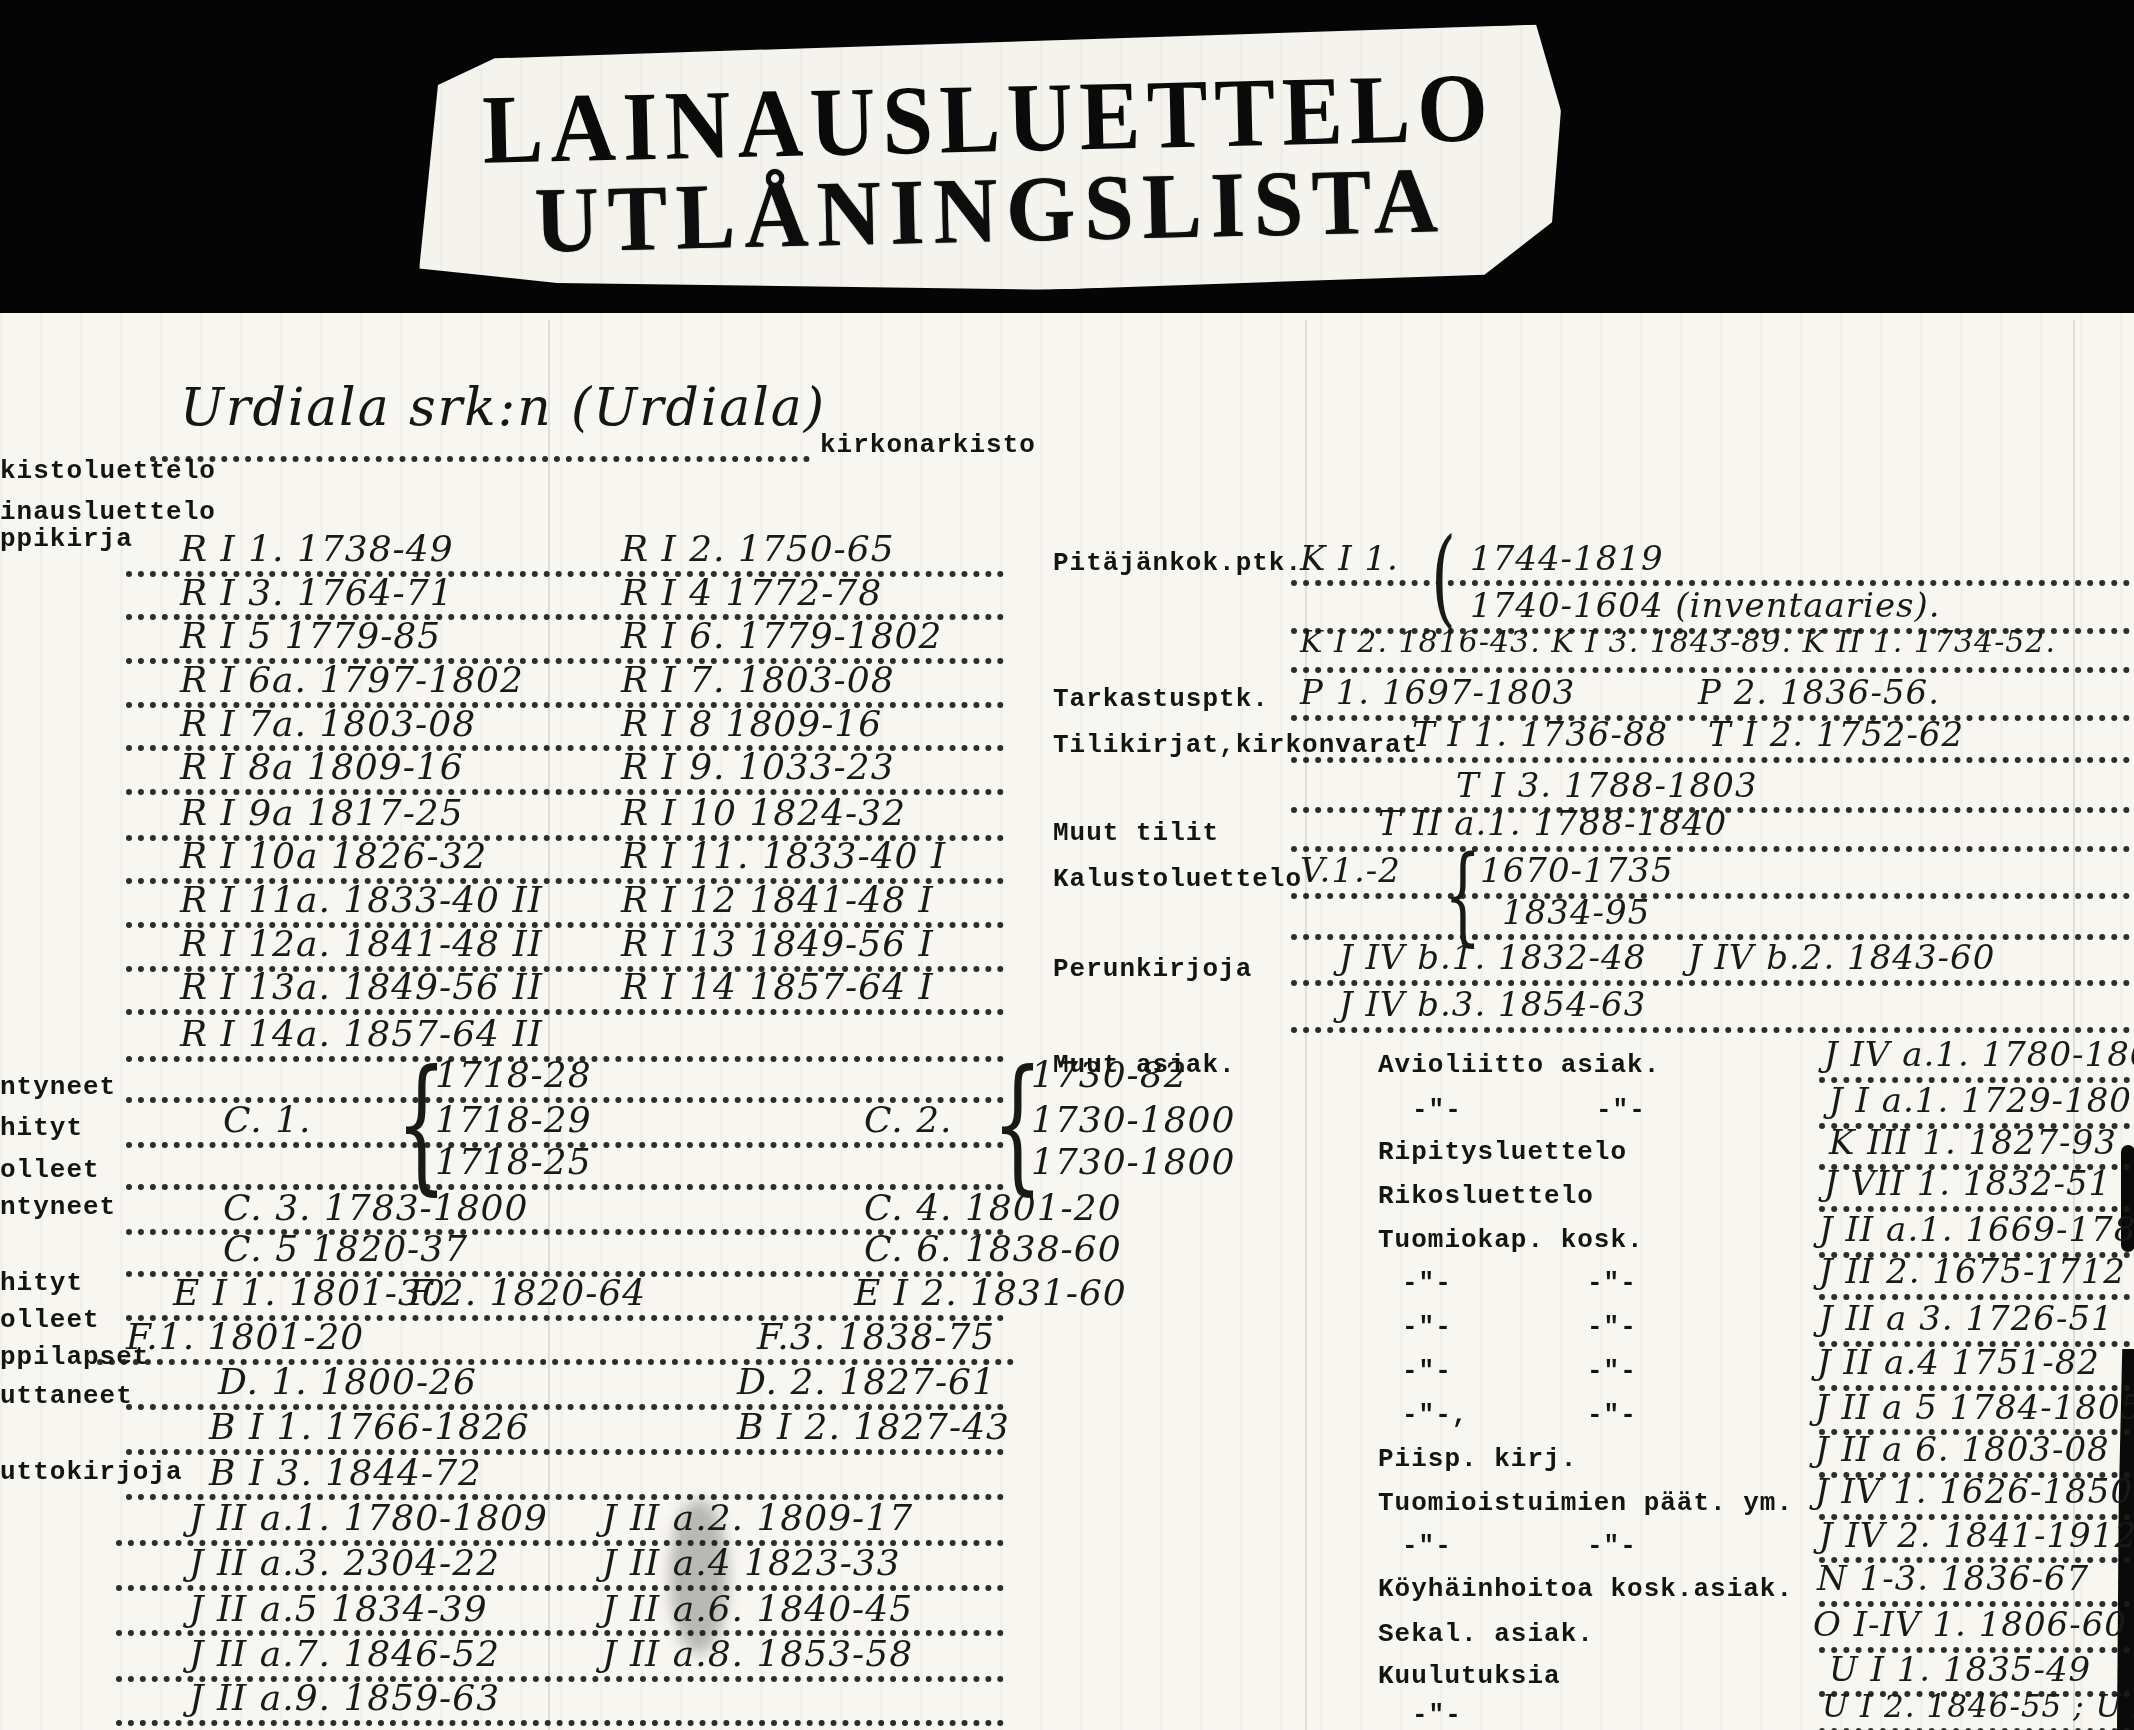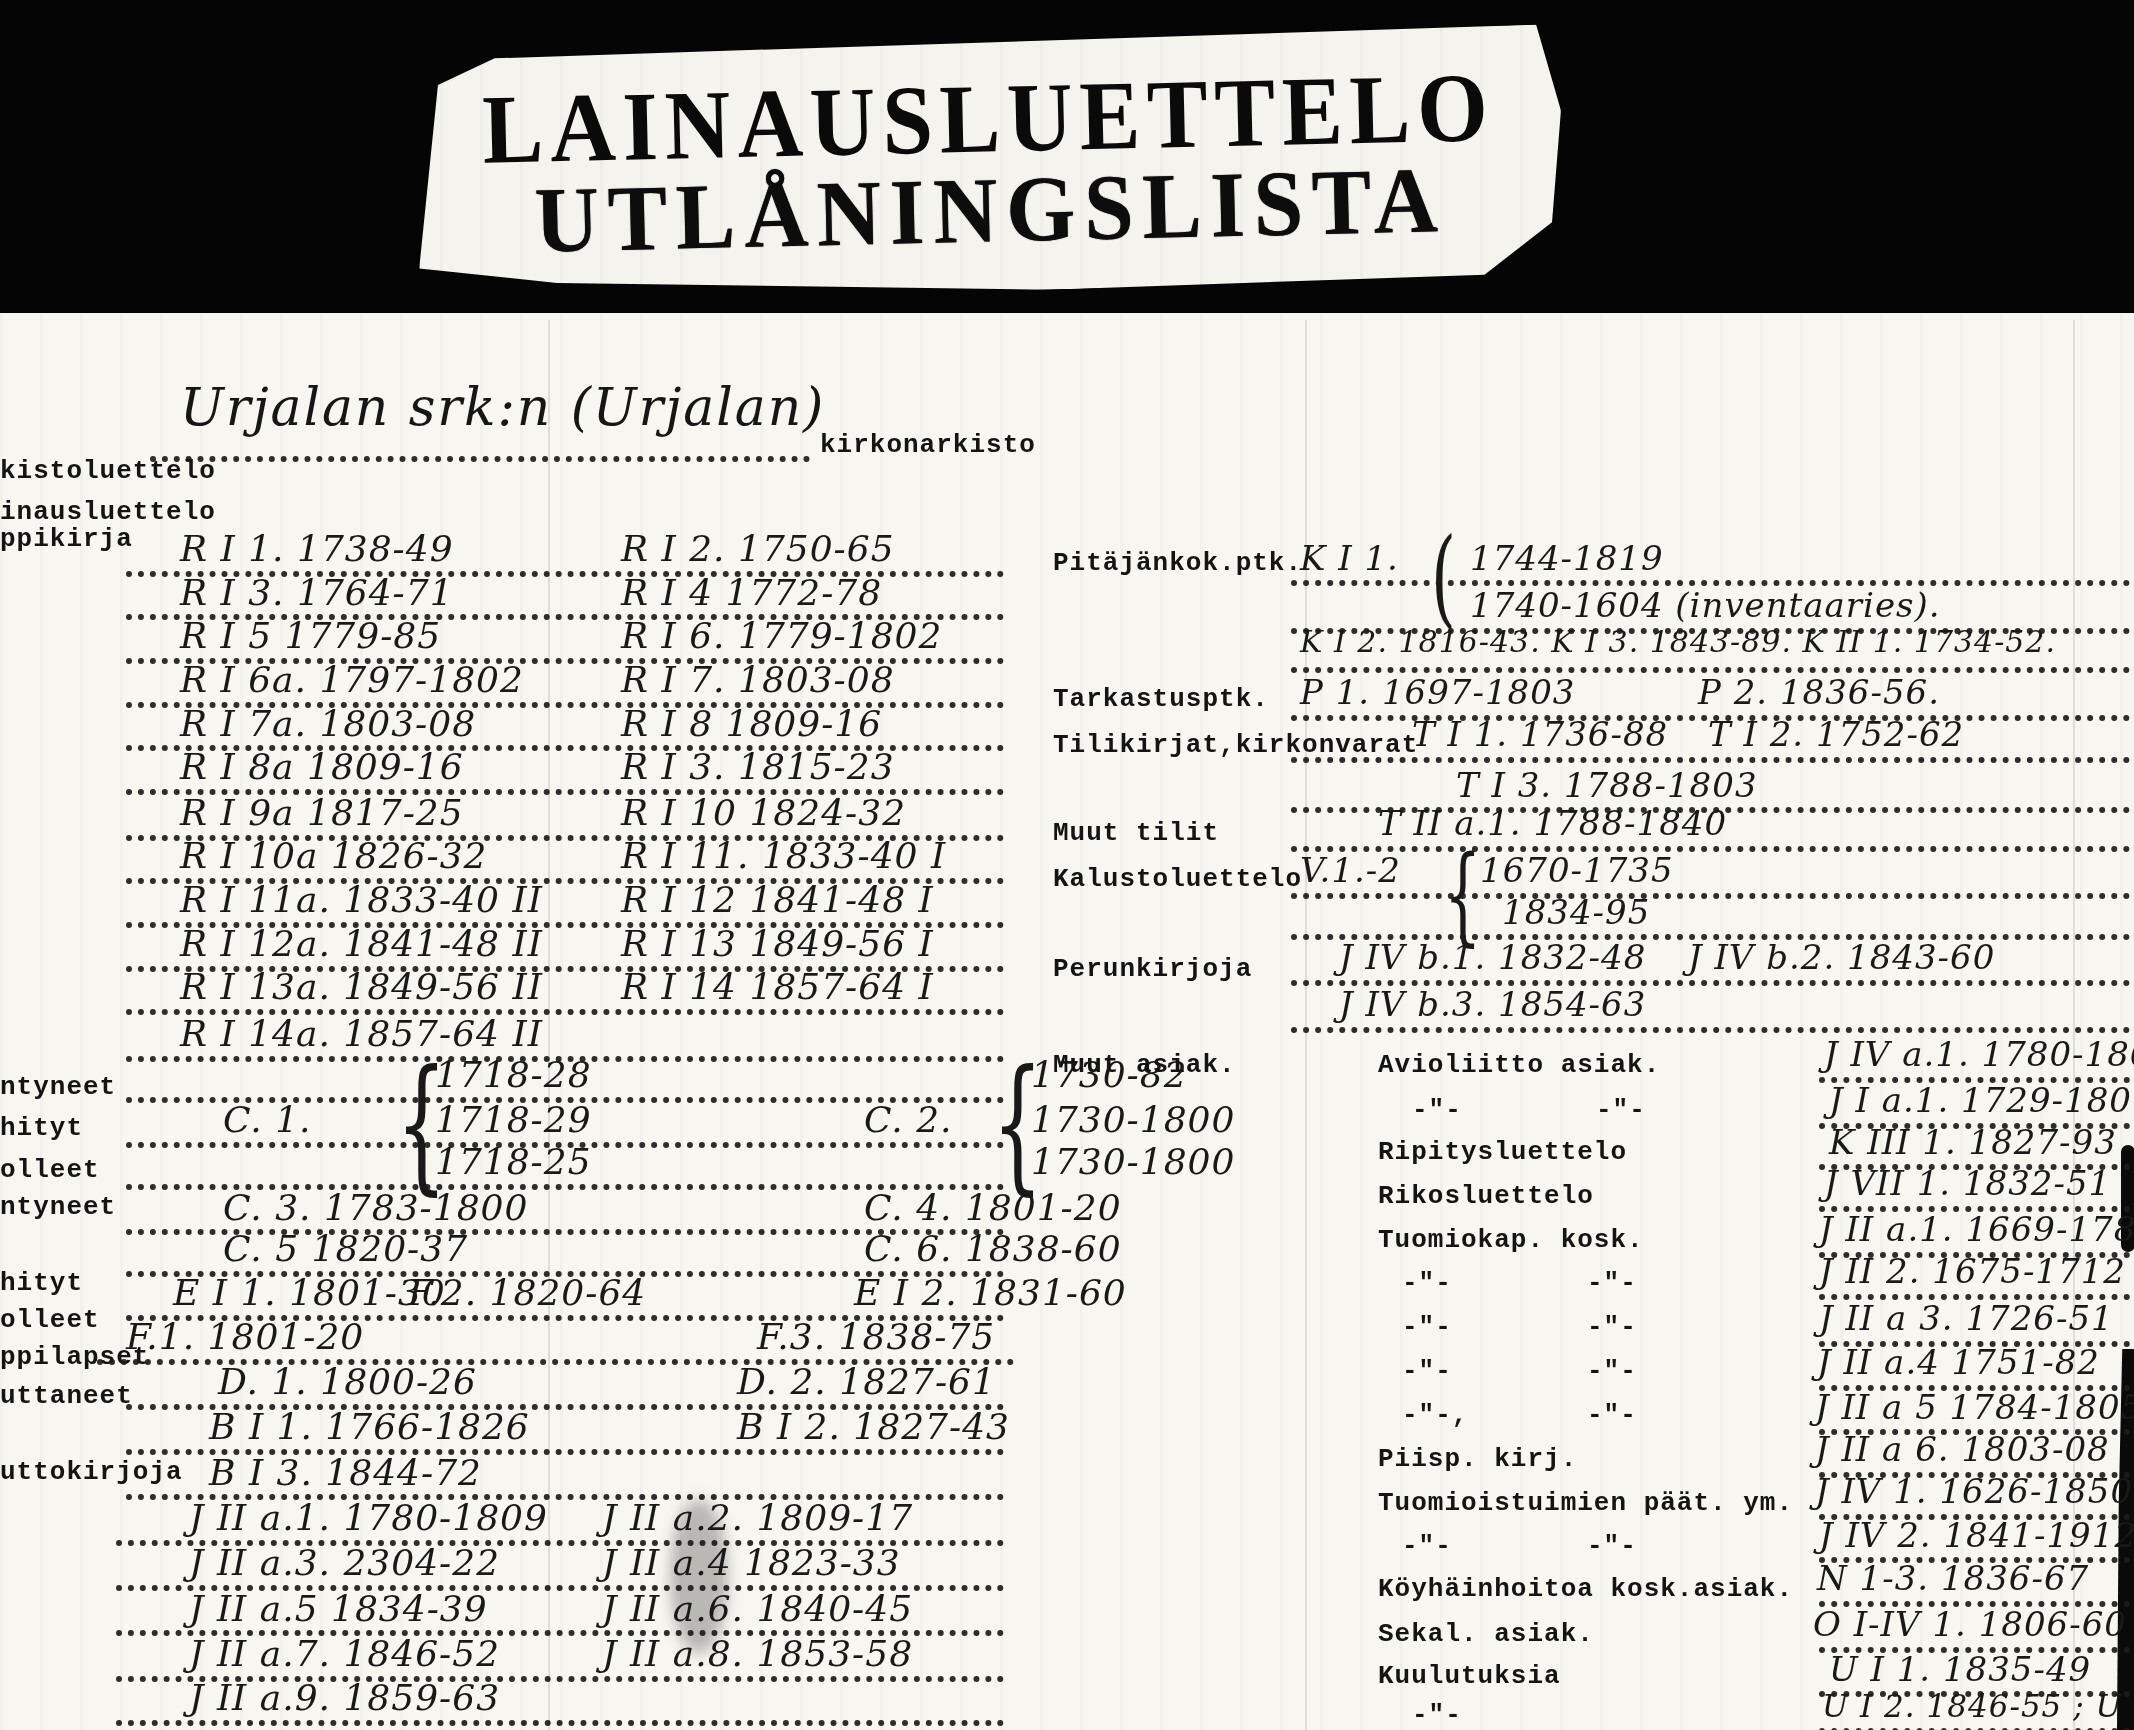--- a/index.html
+++ b/index.html
@@ -56,21 +56,21 @@
 </div>
 
 <div class="streaks"></div>
 <div class="fold" style="left:548px;top:320px;height:1410px"></div>
 <div class="fold" style="left:1305px;top:320px;height:1410px"></div>
 <div class="fold" style="left:2073px;top:320px;height:1410px"></div>
 <div class="smudge" style="left:670px;top:1499px;width:58px;height:155px"></div>
 <div class="edge" style="left:2117px;top:1349px;width:17.5px;height:381px;clip-path:polygon(30% 0,100% 0,100% 100%,0 100%,10% 40%)"></div>
 <div class="edge" style="left:2121px;top:1145px;width:13.6px;height:107px;border-radius:7.8px"></div>
 
-<div class="hw-title" style="left:180px;top:377px">Urjalan srk:n (Urjalan)</div>
+<div class="hw-title" style="left:180px;top:377px">Urdiala srk:n (Urdiala)</div>
 <div class="dot" style="left:150px;top:456px;width:660px"></div>
 <div class="typed" style="left:820px;top:430px">kirkonarkisto</div>
 
 <div class="typed" style="left:0px;top:456px">kistoluettelo</div>
 <div class="typed" style="left:0px;top:497px">inausluettelo</div>
 <div class="typed" style="left:0px;top:524px">ppikirja</div>
 <div class="typed" style="left:0px;top:1072px">ntyneet</div>
 <div class="typed" style="left:0px;top:1113px">hityt</div>
 <div class="typed" style="left:0px;top:1155px">olleet</div>
 <div class="typed" style="left:0px;top:1192px">ntyneet</div>
@@ -94,21 +94,21 @@
 
 <div class="hw" style="left:180px;top:659px">R I 6a. 1797-1802</div>
 <div class="hw" style="left:621px;top:659px">R I 7. 1803-08</div>
 <div class="dot" style="left:126px;top:702px;width:878px"></div>
 
 <div class="hw" style="left:180px;top:703px">R I 7a. 1803-08</div>
 <div class="hw" style="left:621px;top:703px">R I 8 1809-16</div>
 <div class="dot" style="left:126px;top:745px;width:878px"></div>
 
 <div class="hw" style="left:180px;top:746px">R I 8a 1809-16</div>
-<div class="hw" style="left:621px;top:746px">R I 3. 1815-23</div>
+<div class="hw" style="left:621px;top:746px">R I 9. 1033-23</div>
 <div class="dot" style="left:126px;top:789px;width:878px"></div>
 
 <div class="hw" style="left:180px;top:792px">R I 9a 1817-25</div>
 <div class="hw" style="left:621px;top:792px">R I 10 1824-32</div>
 <div class="dot" style="left:126px;top:835px;width:878px"></div>
 
 <div class="hw" style="left:180px;top:835px">R I 10a 1826-32</div>
 <div class="hw" style="left:621px;top:835px">R I 11. 1833-40 I</div>
 <div class="dot" style="left:126px;top:878px;width:878px"></div>
 

